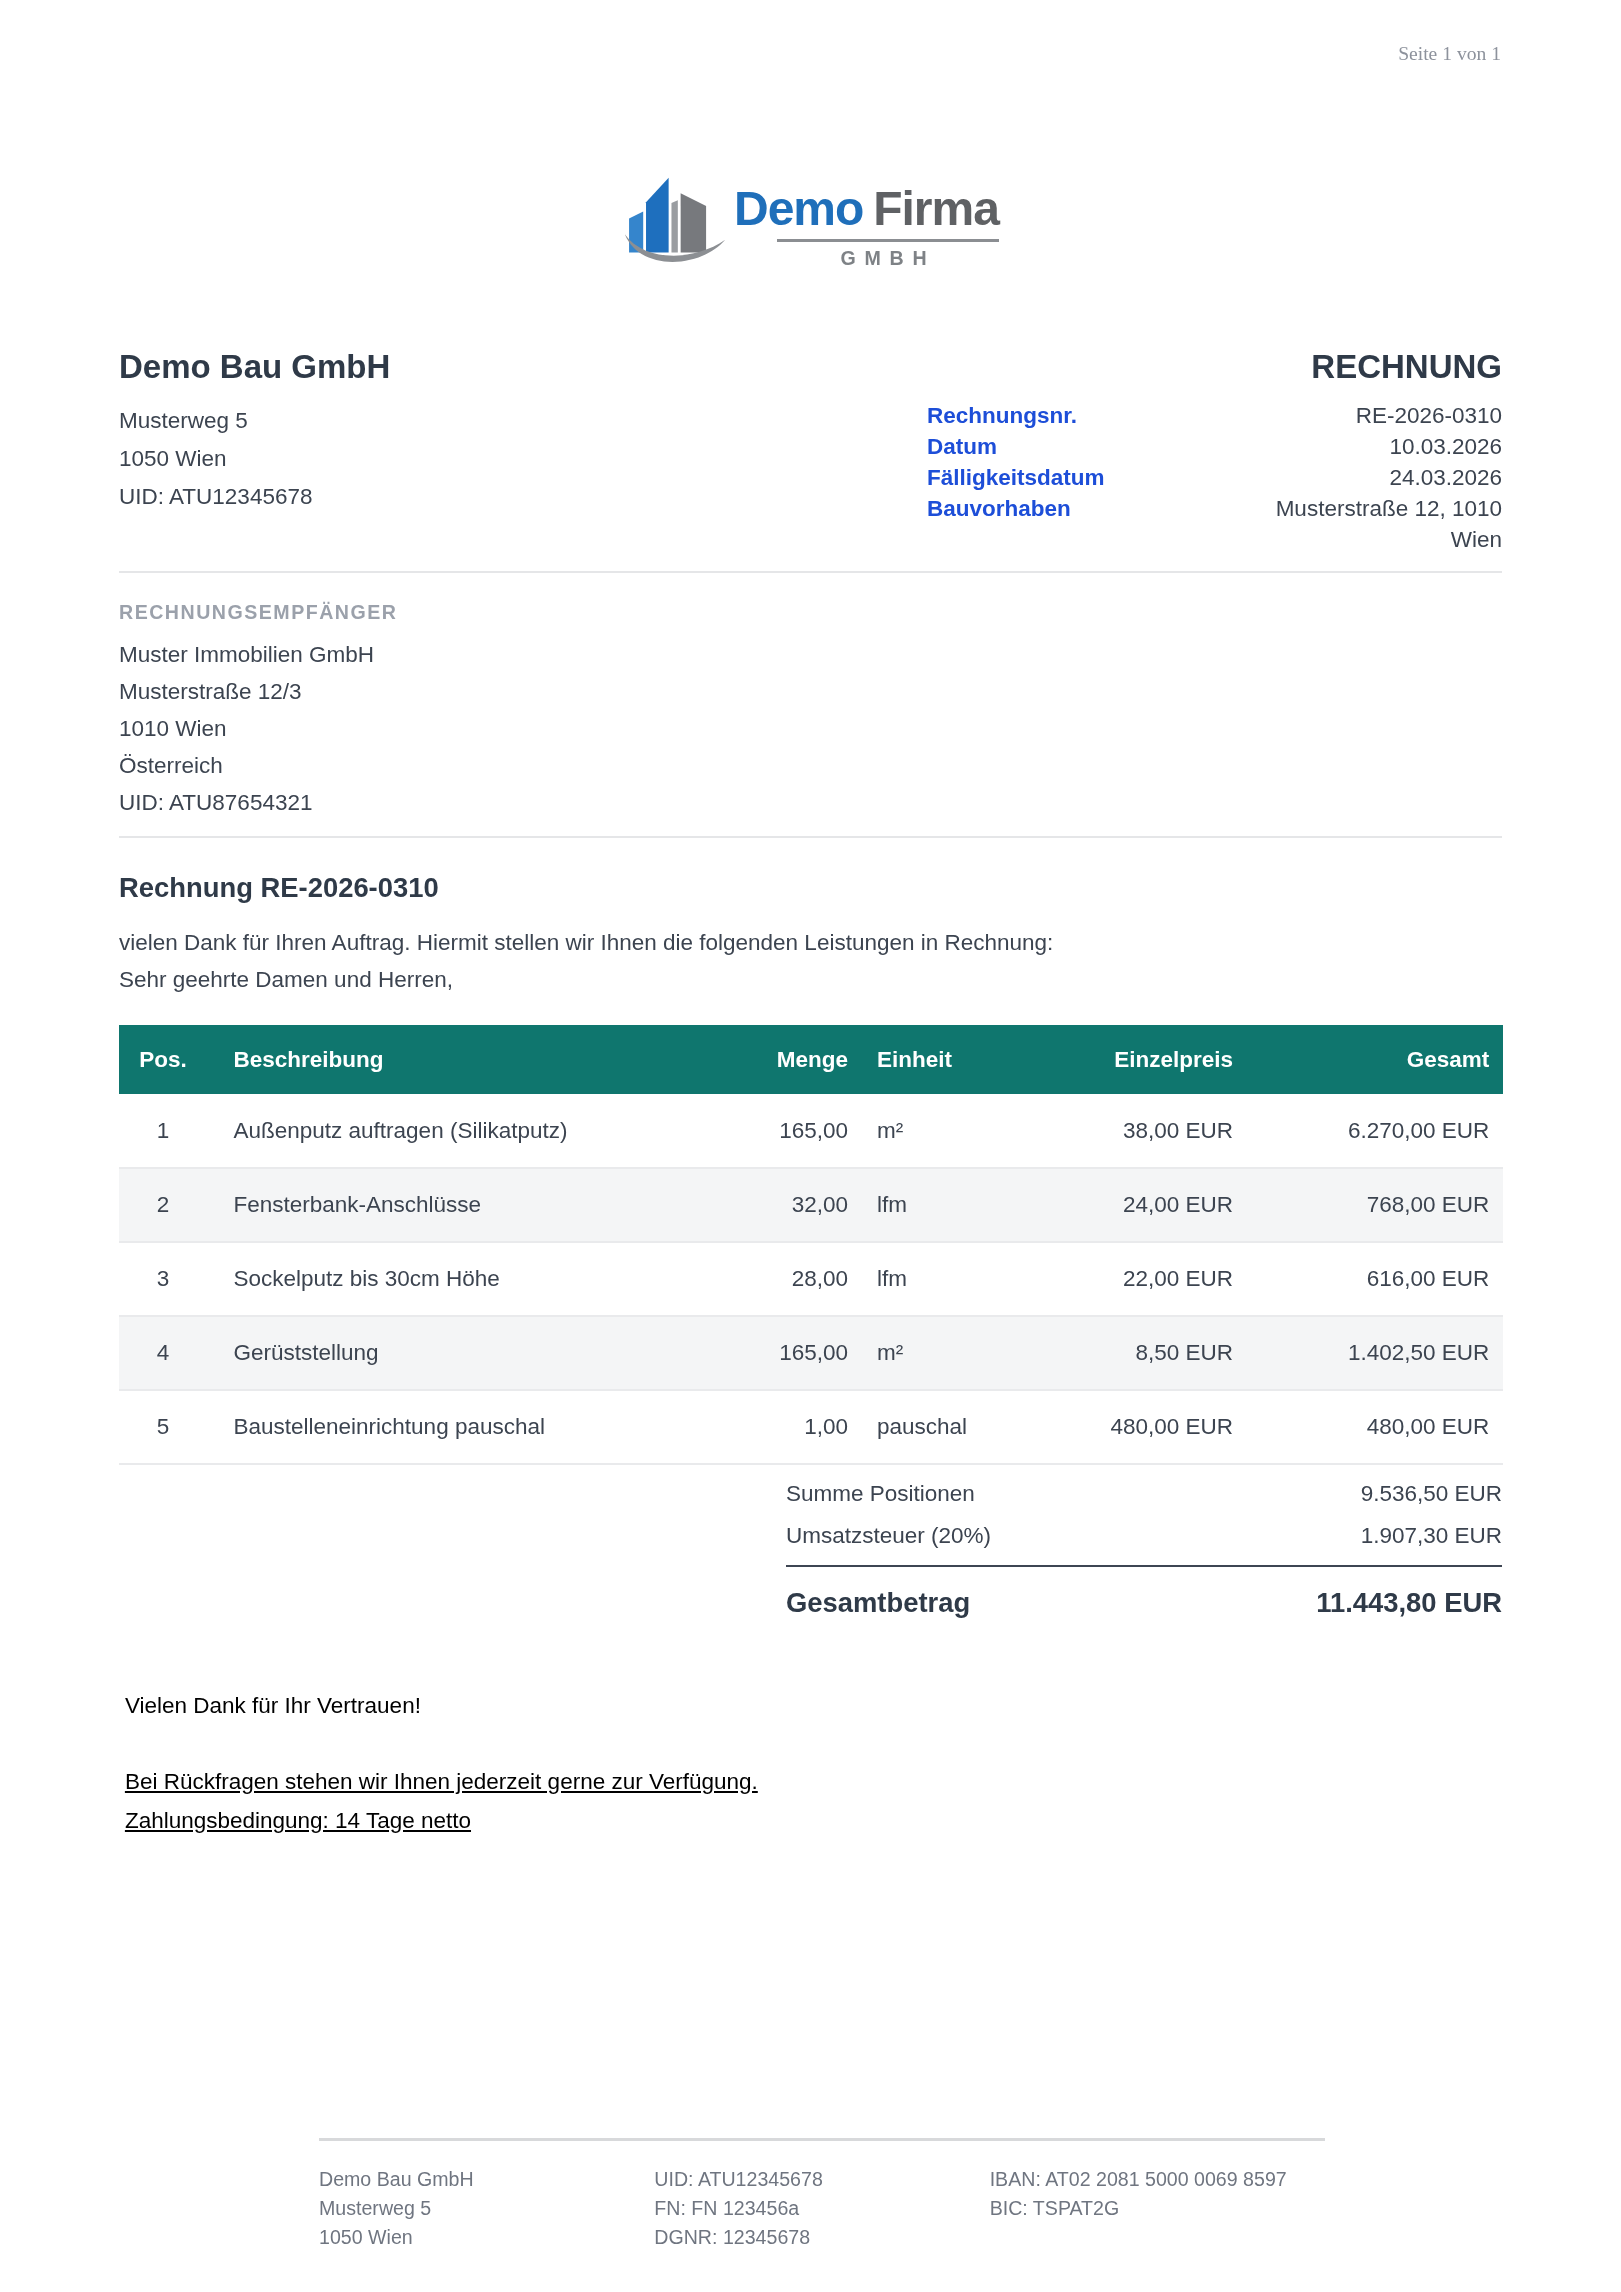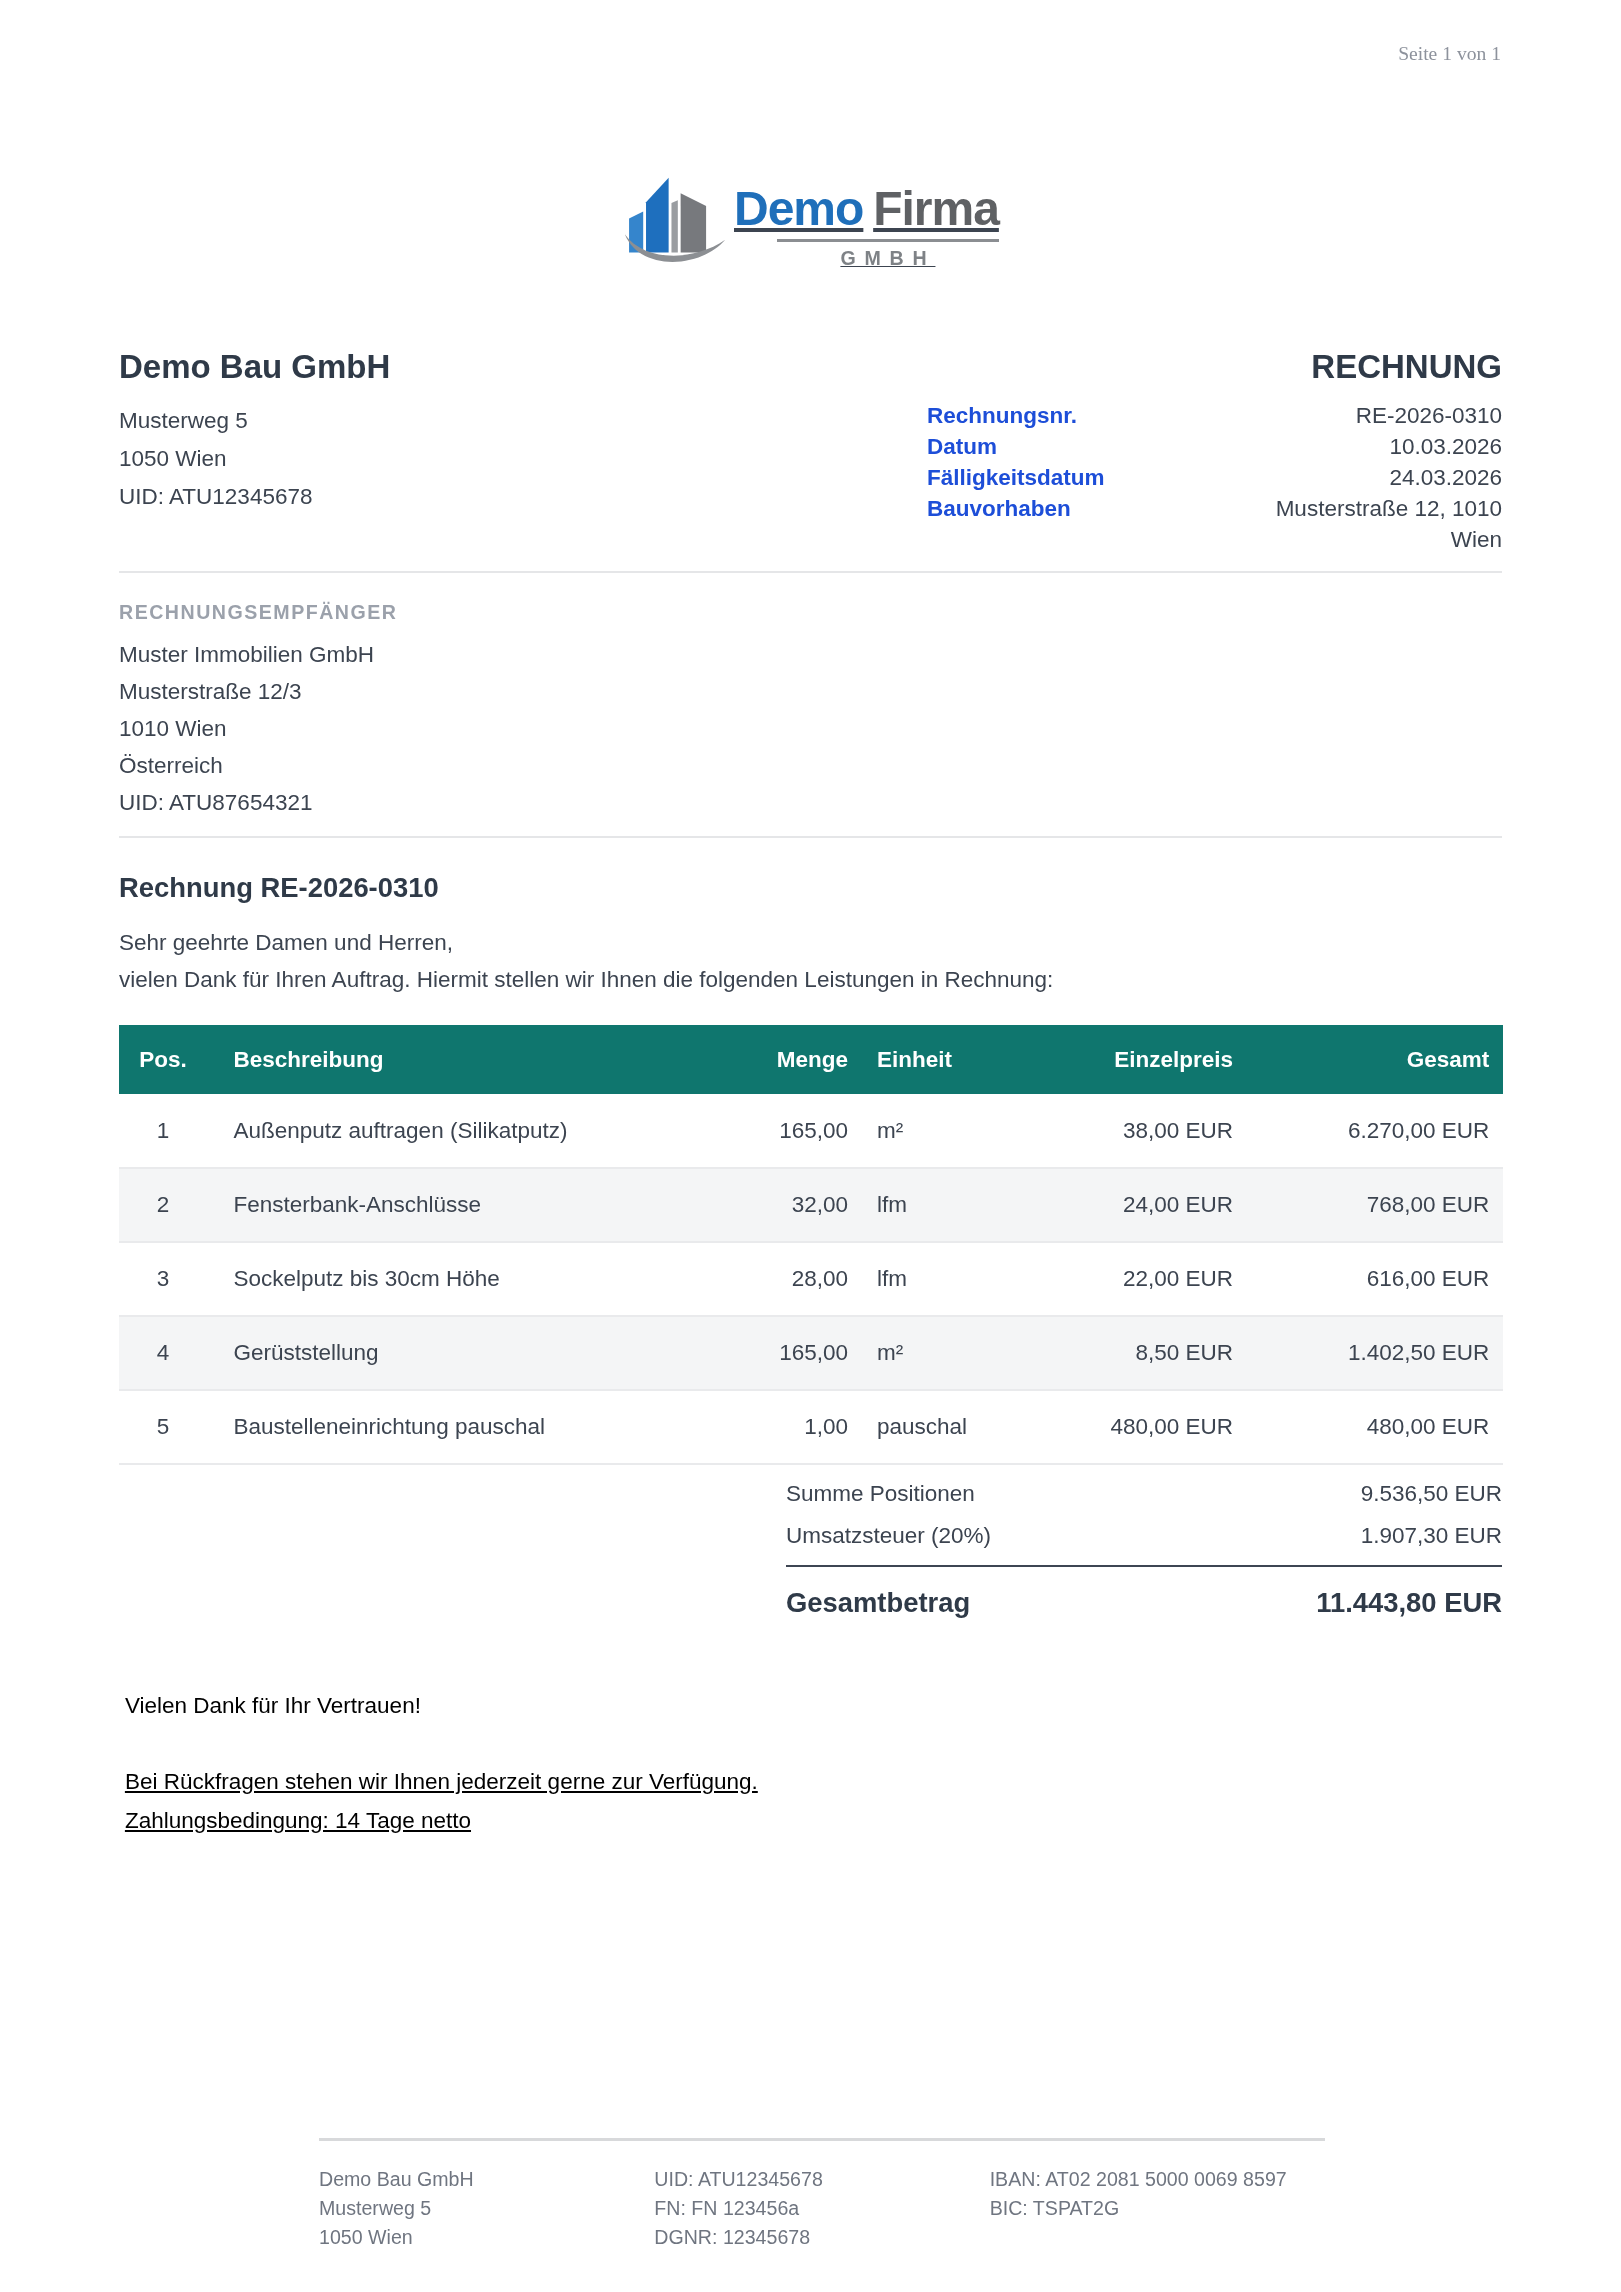--- a/index.html
+++ b/index.html
@@ -24,21 +24,21 @@
   .content { margin: 0 119px; }
 
   
   .logo-row {
     padding-top: 147px;
     display: flex;
     justify-content: center;
   }
   .logo { display: flex; align-items: center; }
   .logo-icon { width: 106px; height: 139px; }
-  .logo-text { margin-left: 5.9px; margin-top: 18px; text-decoration: underline; }
+  .logo-text { margin-left: 5.9px; margin-top: 18px; }
   .brand-line { font-size: 48px; font-weight: bold; letter-spacing: -1px; white-space: nowrap; }
   .brand-primary { color: #1f6fba; }
   .brand-secondary { color: #5f6164; margin-left: 9.8px; }
   .brand-rule { height: 2.9px; background: #8b8e92; margin: 2.9px 0 4.9px 43px; }
   .brand-sub {
     font-size: 19.6px; font-weight: bold; color: #7e8286;
     letter-spacing: 8.8px; text-align: center; margin-left: 43px;
   }
 
   
@@ -171,22 +171,22 @@
         <div>1010 Wien</div>
         <div>Österreich</div>
         <div>UID: ATU87654321</div>
       </div>
     </div>
 
     <hr class="divider divider-2">
 
     <div class="invoice-heading">Rechnung RE-2026-0310</div>
     <div class="greeting">
+      <div>vielen Dank für Ihren Auftrag. Hiermit stellen wir Ihnen die folgenden Leistungen in Rechnung:</div>
       <div>Sehr geehrte Damen und Herren,</div>
-      <div>vielen Dank für Ihren Auftrag. Hiermit stellen wir Ihnen die folgenden Leistungen in Rechnung:</div>
     </div>
 
     <table class="items">
       <colgroup>
         <col class="col-pos">
           <col class="col-desc">
           <col class="col-qty">
         <col class="col-unit">
           <col class="col-price">
           <col class="col-total">

